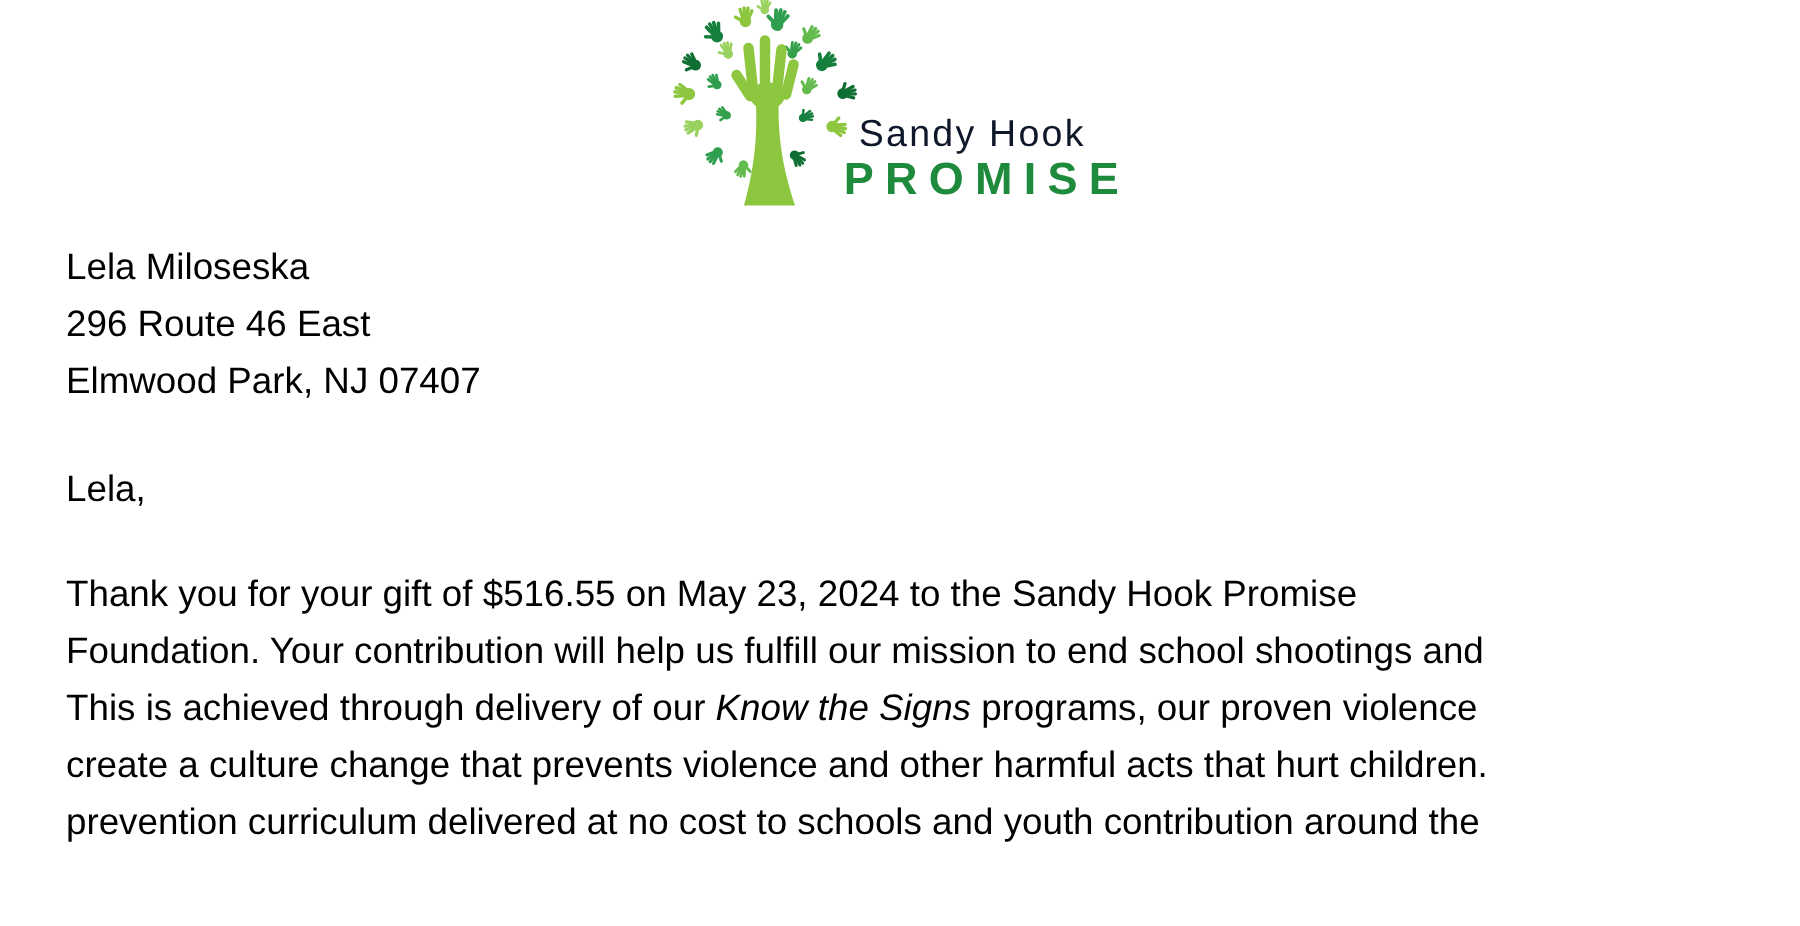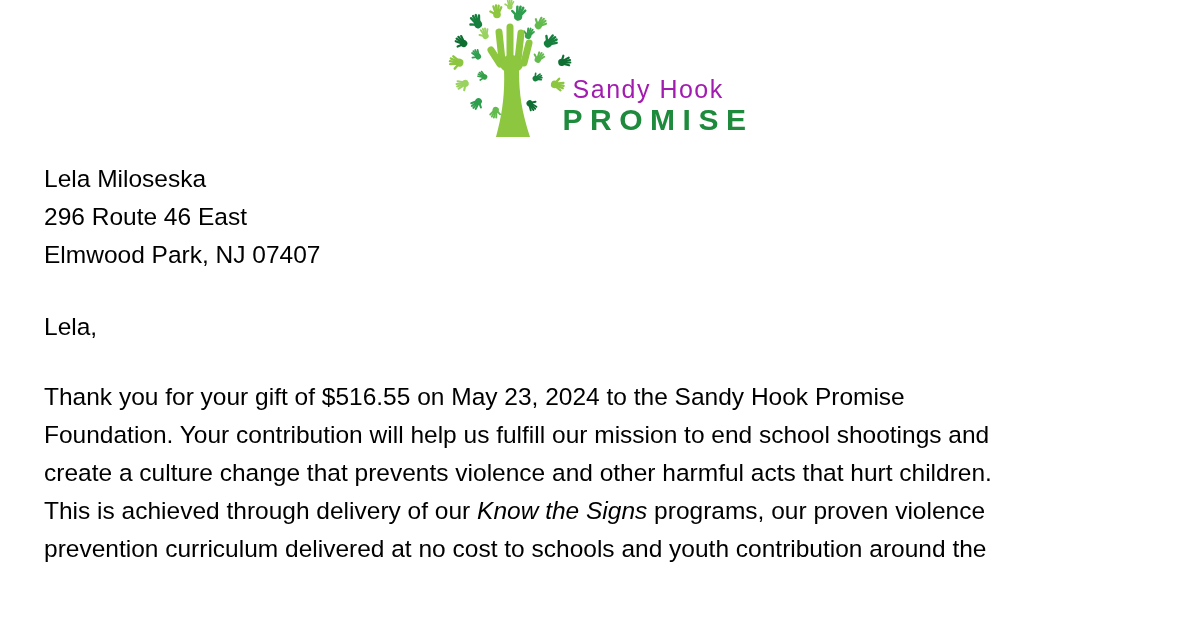--- a/index.html
+++ b/index.html
@@ -92,34 +92,34 @@
         <line x1="55" y1="60" x2="52" y2="32"></line>
         <line x1="71" y1="60" x2="74" y2="33"></line>
         <line x1="77" y1="63" x2="82" y2="43"></line>
         <line x1="53" y1="64" x2="44" y2="50"></line>
       </g>
       <ellipse cx="64.5" cy="64" rx="11.5" ry="9"></ellipse>
       <path d="M57,70 C58,95 55,115 49,137 L83,137 C75,112 72,95 72,70 Z"></path>
     </g>
   </svg>
   <div class="wordmark">
-    <div class="wordmark-line1" style="color: #a21caf;">Sandy Hook</div>
+    <div class="wordmark-line1" style="color: #0f172a;">Sandy Hook</div>
     <div class="wordmark-line2" style="color: rgb(30, 138, 60);">PROMISE</div>
   </div>
 </div>
 
 <div class="letter">
   <div class="address-block">
     <div>Lela Miloseska</div>
     <div>296 Route 46 East</div>
     <div>Elmwood Park, NJ 07407</div>
   </div>
 
   <div class="salutation">Lela,</div>
 
   <div class="body-paragraph">
     <div>Thank you for your gift of $516.55 on May 23, 2024 to the Sandy Hook Promise</div>
     <div>Foundation. Your contribution will help us fulfill our mission to end school shootings and</div>
+    <div><span>This is achieved through delivery of our </span><span class="italic">Know the Signs</span><span> programs, our proven violence</span></div>
     <div>create a culture change that prevents violence and other harmful acts that hurt children.</div>
-    <div><span>This is achieved through delivery of our </span><span class="italic">Know the Signs</span><span> programs, our proven violence</span></div>
     <div>prevention curriculum delivered at no cost to schools and youth contribution around the</div>
   </div>
 </div>
 
 </body></html>

